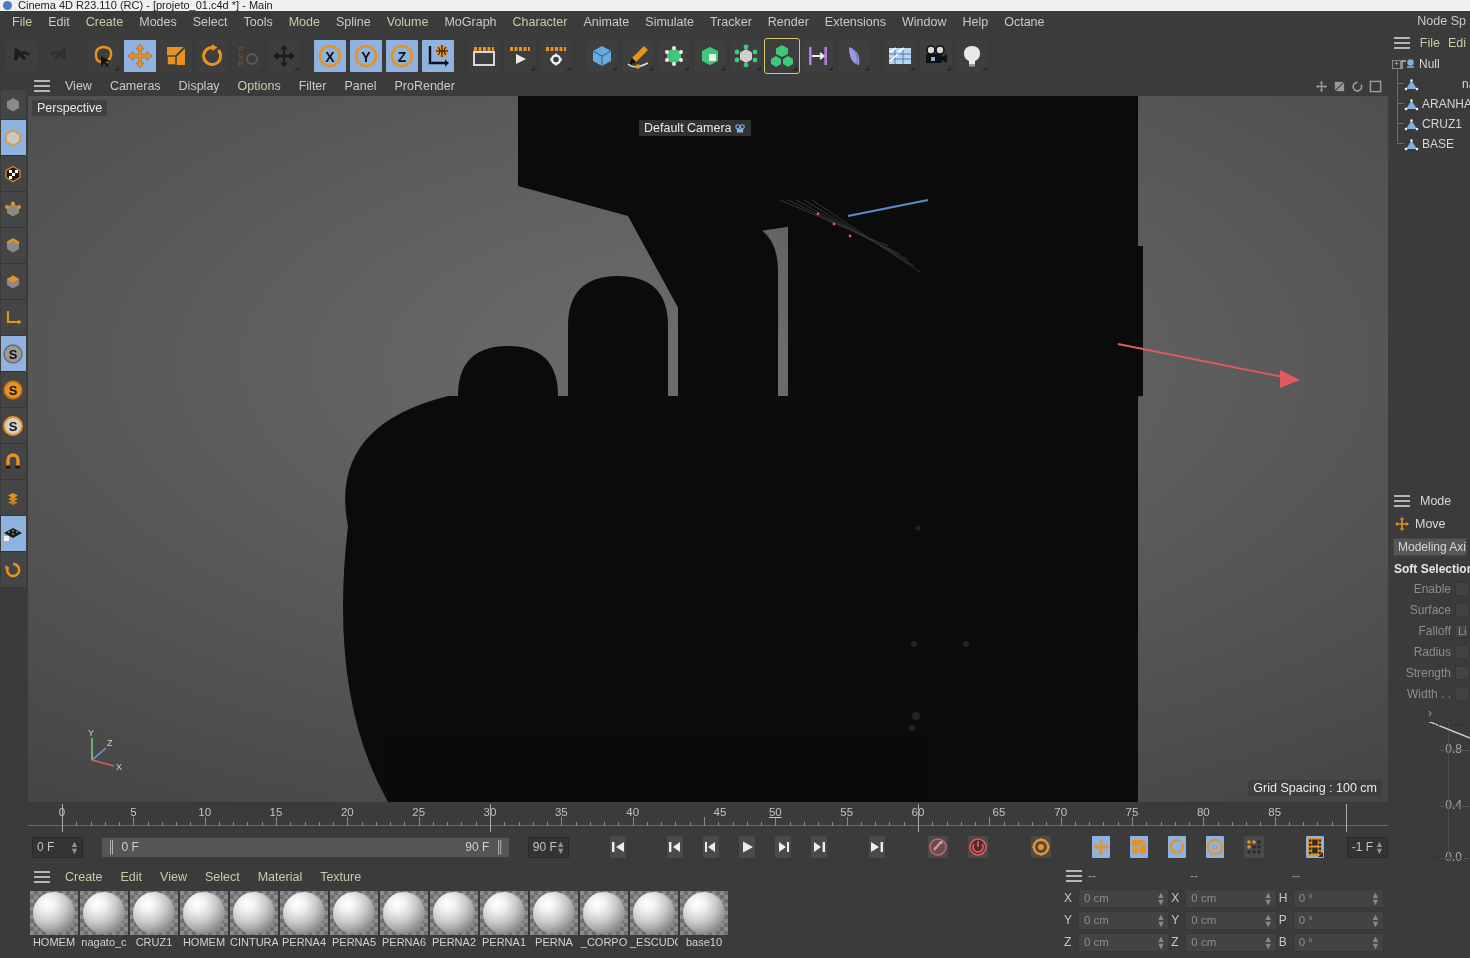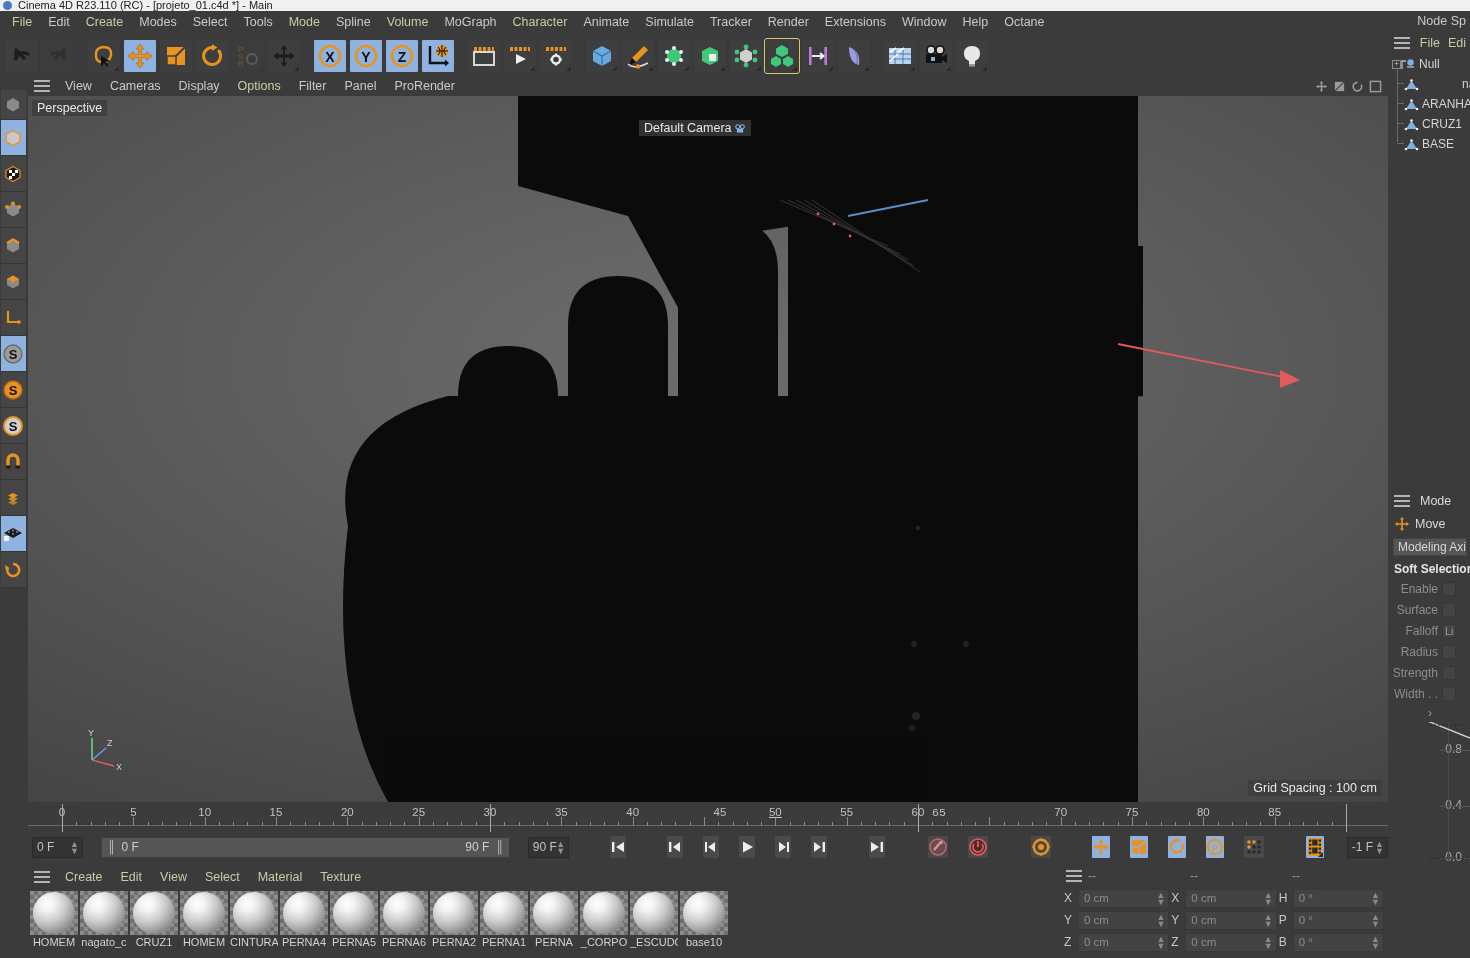--- a/index.html
+++ b/index.html
@@ -184,21 +184,21 @@
   }
   .am-menu{ height:22px; display:flex; align-items:center; padding-left:4px; }
   .am-menu .am{ color:#d9d9d9; font-size:12.5px; padding:0 4px; }
   .am-moderow{ height:24px; display:flex; align-items:center; padding-left:4px; gap:5px; }
   .am-tab{
     margin:2px 3px; height:18px; background:#565656; border:1px solid #444;
     font-size:12px; color:#d5d5d5; display:flex;align-items:center; padding-left:4px;
     white-space:nowrap; overflow:hidden;
   }
   .am-sect{ font-size:12px; color:#e6e6e6; font-weight:bold; padding:4px 0 2px 4px; white-space:nowrap;}
-  .am-row{ height:21px; display:flex; align-items:center; justify-content:flex-end; gap:4px; padding-right:14px;}
+  .am-row{ height:21px; display:flex; align-items:center; justify-content:flex-end; gap:4px; padding-right:1px;}
   .am-lab{ font-size:12px; color:#8d8d8d; white-space:nowrap; }
   .am-ctrl{ width:14px;height:14px;background:#434343;border:1px solid #373737; flex:none;}
   .am-arrow{ text-align:center; color:#9a9a9a; font-size:12px; padding:2px 0;}
   .falloff-graph{ position:relative; height:140px; }
   .fg-lbl{ position:absolute; right:8px; font-size:12px; color:#a9a9a9; }
   .fg-grid{ position:absolute; left:50px; width:30px; height:1px; background:#555; }
   .fg-vline{ position:absolute; left:58px; top:0; width:1px; height:140px; background:#4a4a4a;}
 
   svg{ display:block; }
 </style>
@@ -736,21 +736,21 @@
         <div class="tl-lbl" style="left: 604.667px;">40</div>
         <div class="tl-tick" style="left: 676px; height: 9px;"></div>
         <div class="tl-lbl" style="left: 676px; margin-left: 16px;">45</div>
         <div class="tl-tick" style="left: 747.333px; height: 9px;"></div>
         <div class="tl-lbl" style="left: 747.333px; text-decoration: underline;">50</div>
         <div class="tl-tick" style="left: 818.667px; height: 9px;"></div>
         <div class="tl-lbl" style="left: 818.667px;">55</div>
         <div class="tl-tick" style="left: 890px; height: 9px;"></div>
         <div class="tl-lbl" style="left: 890px;">60</div>
         <div class="tl-tick" style="left: 961.333px; height: 9px;"></div>
-        <div class="tl-lbl" style="left: 911px; font-family: Liberation Mono, monospace;">65</div>
+        <div class="tl-lbl" style="left: 971px;">65</div>
         <div class="tl-tick" style="left: 1032.67px; height: 9px;"></div>
         <div class="tl-lbl" style="left: 1032.67px;">70</div>
         <div class="tl-tick" style="left: 1104px; height: 9px;"></div>
         <div class="tl-lbl" style="left: 1104px;">75</div>
         <div class="tl-tick" style="left: 1175.33px; height: 9px;"></div>
         <div class="tl-lbl" style="left: 1175.33px;">80</div>
         <div class="tl-tick" style="left: 1246.67px; height: 9px;"></div>
         <div class="tl-lbl" style="left: 1246.67px;">85</div>
         <div class="tl-tick" style="left: 1318px; height: 9px;"></div>
         <div class="tl-lbl" style="left: 1387px;">90</div>

